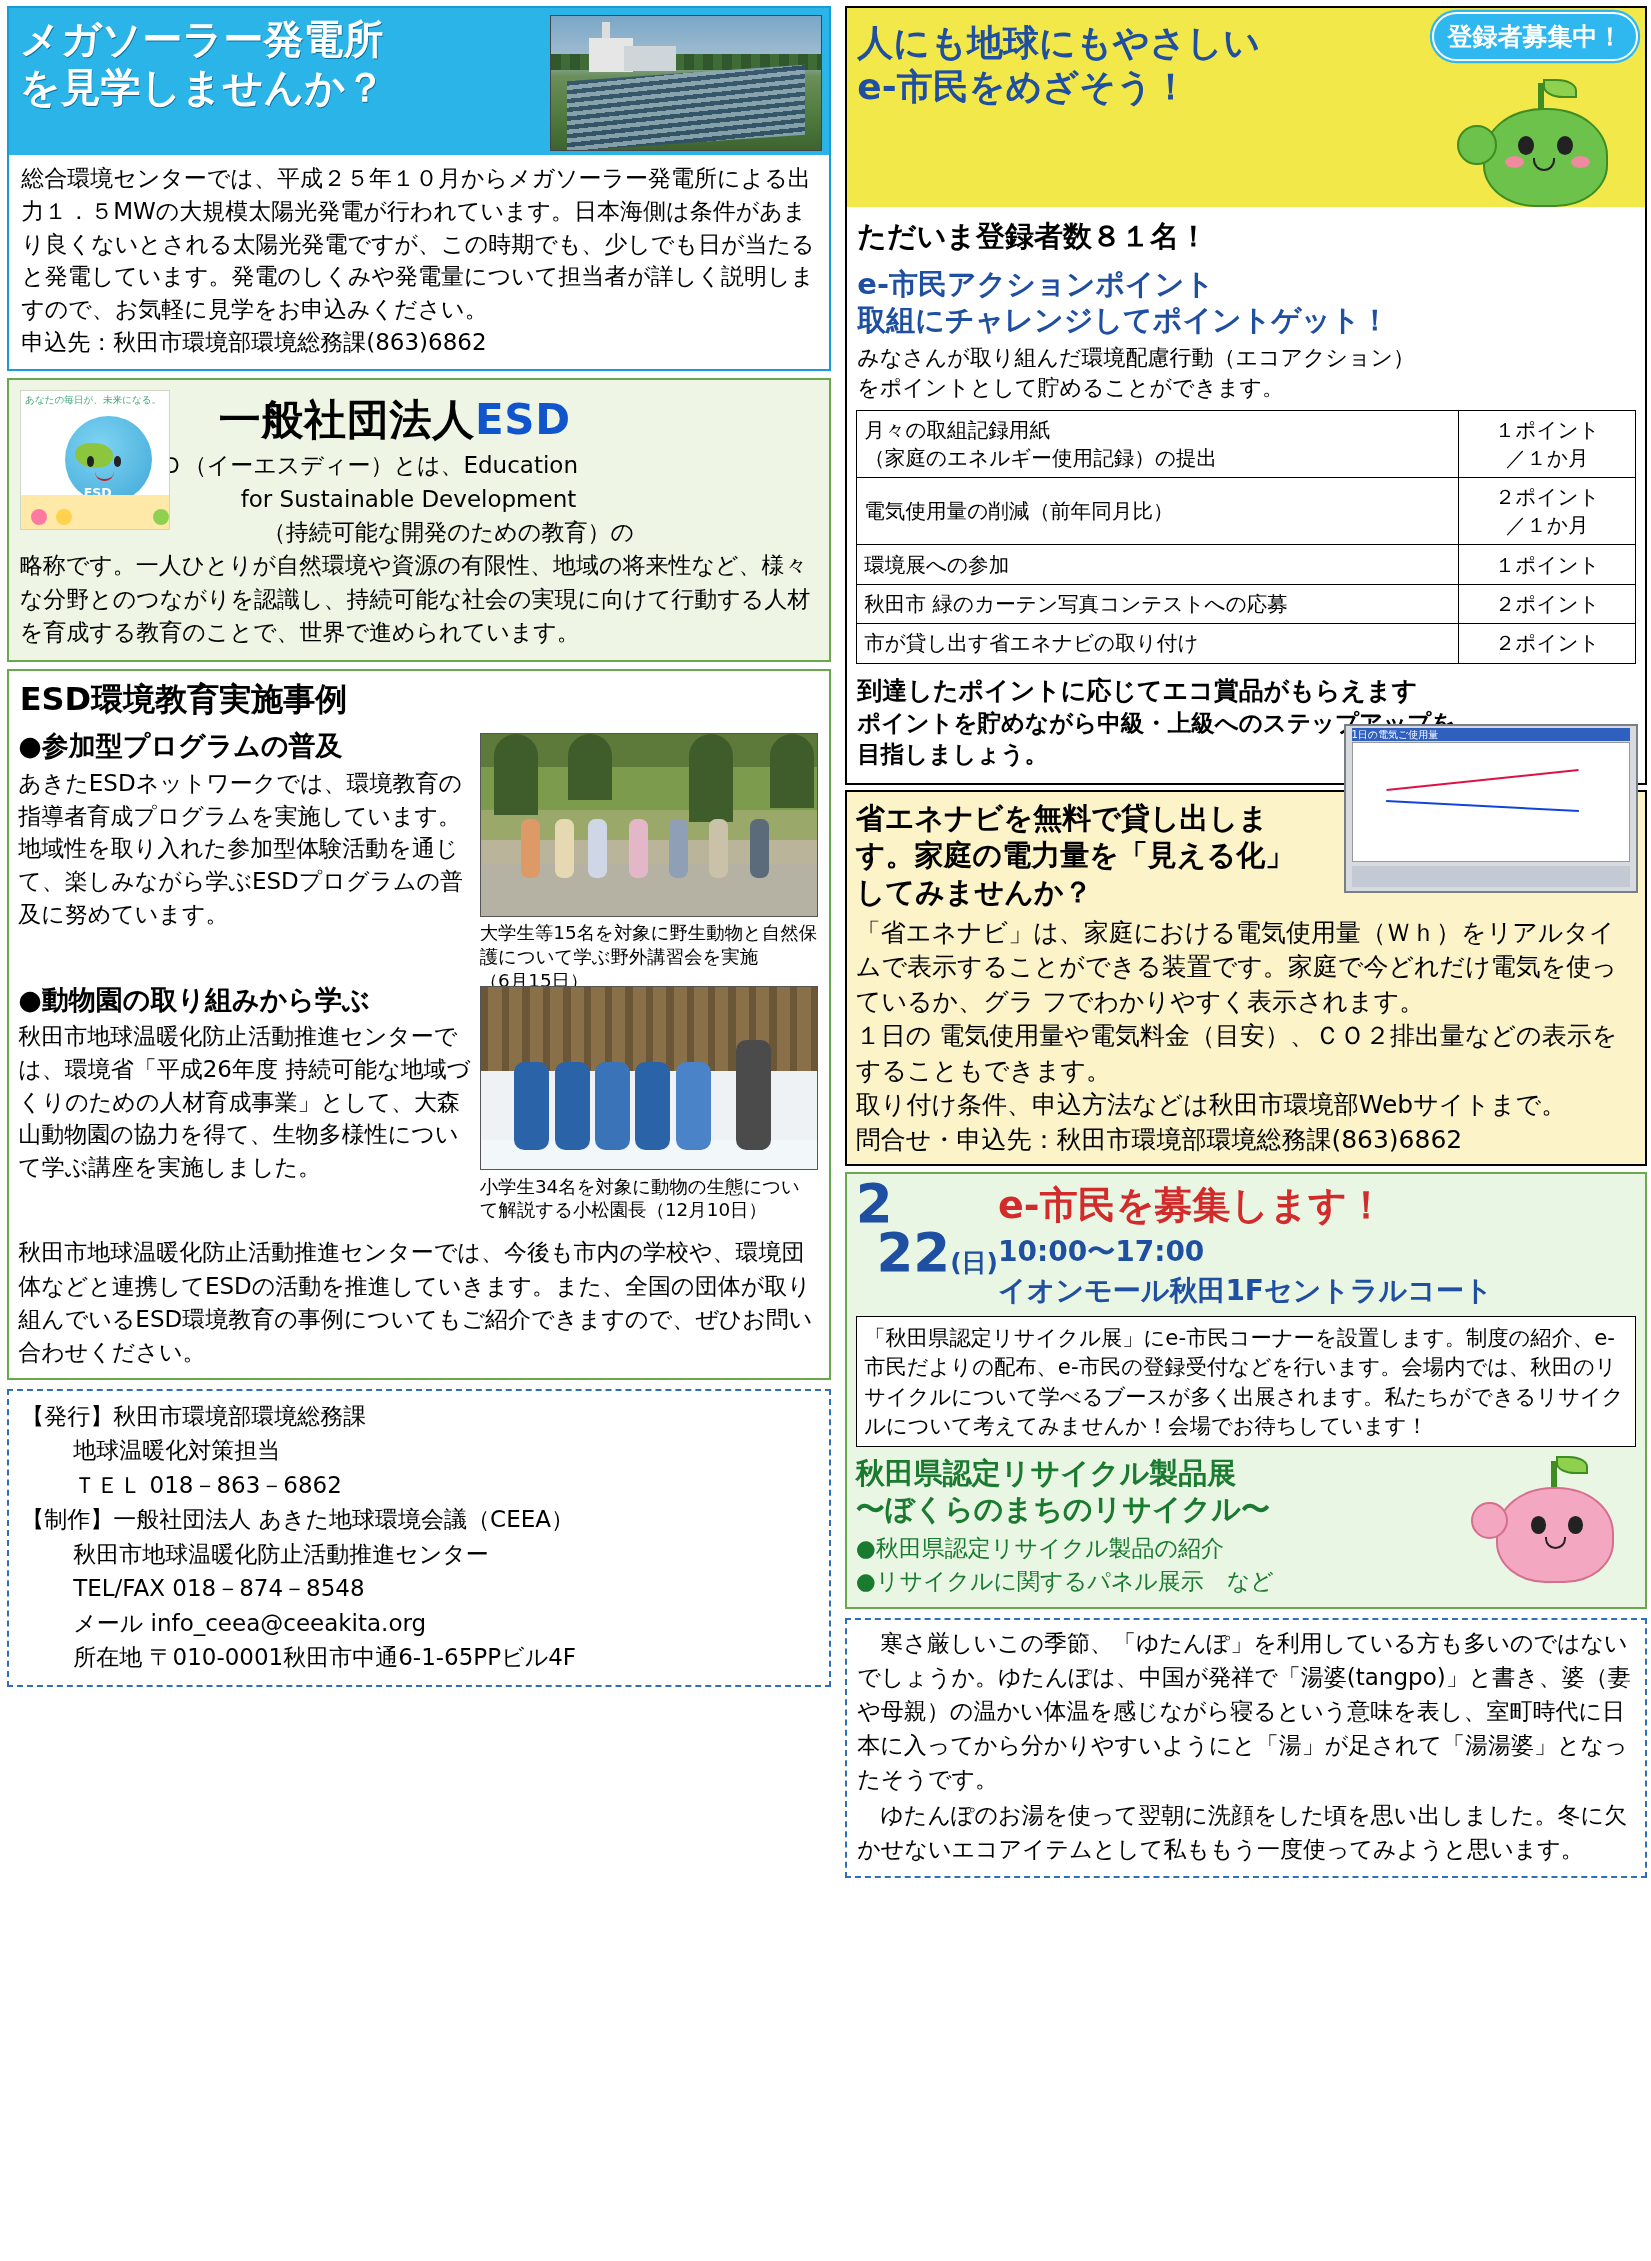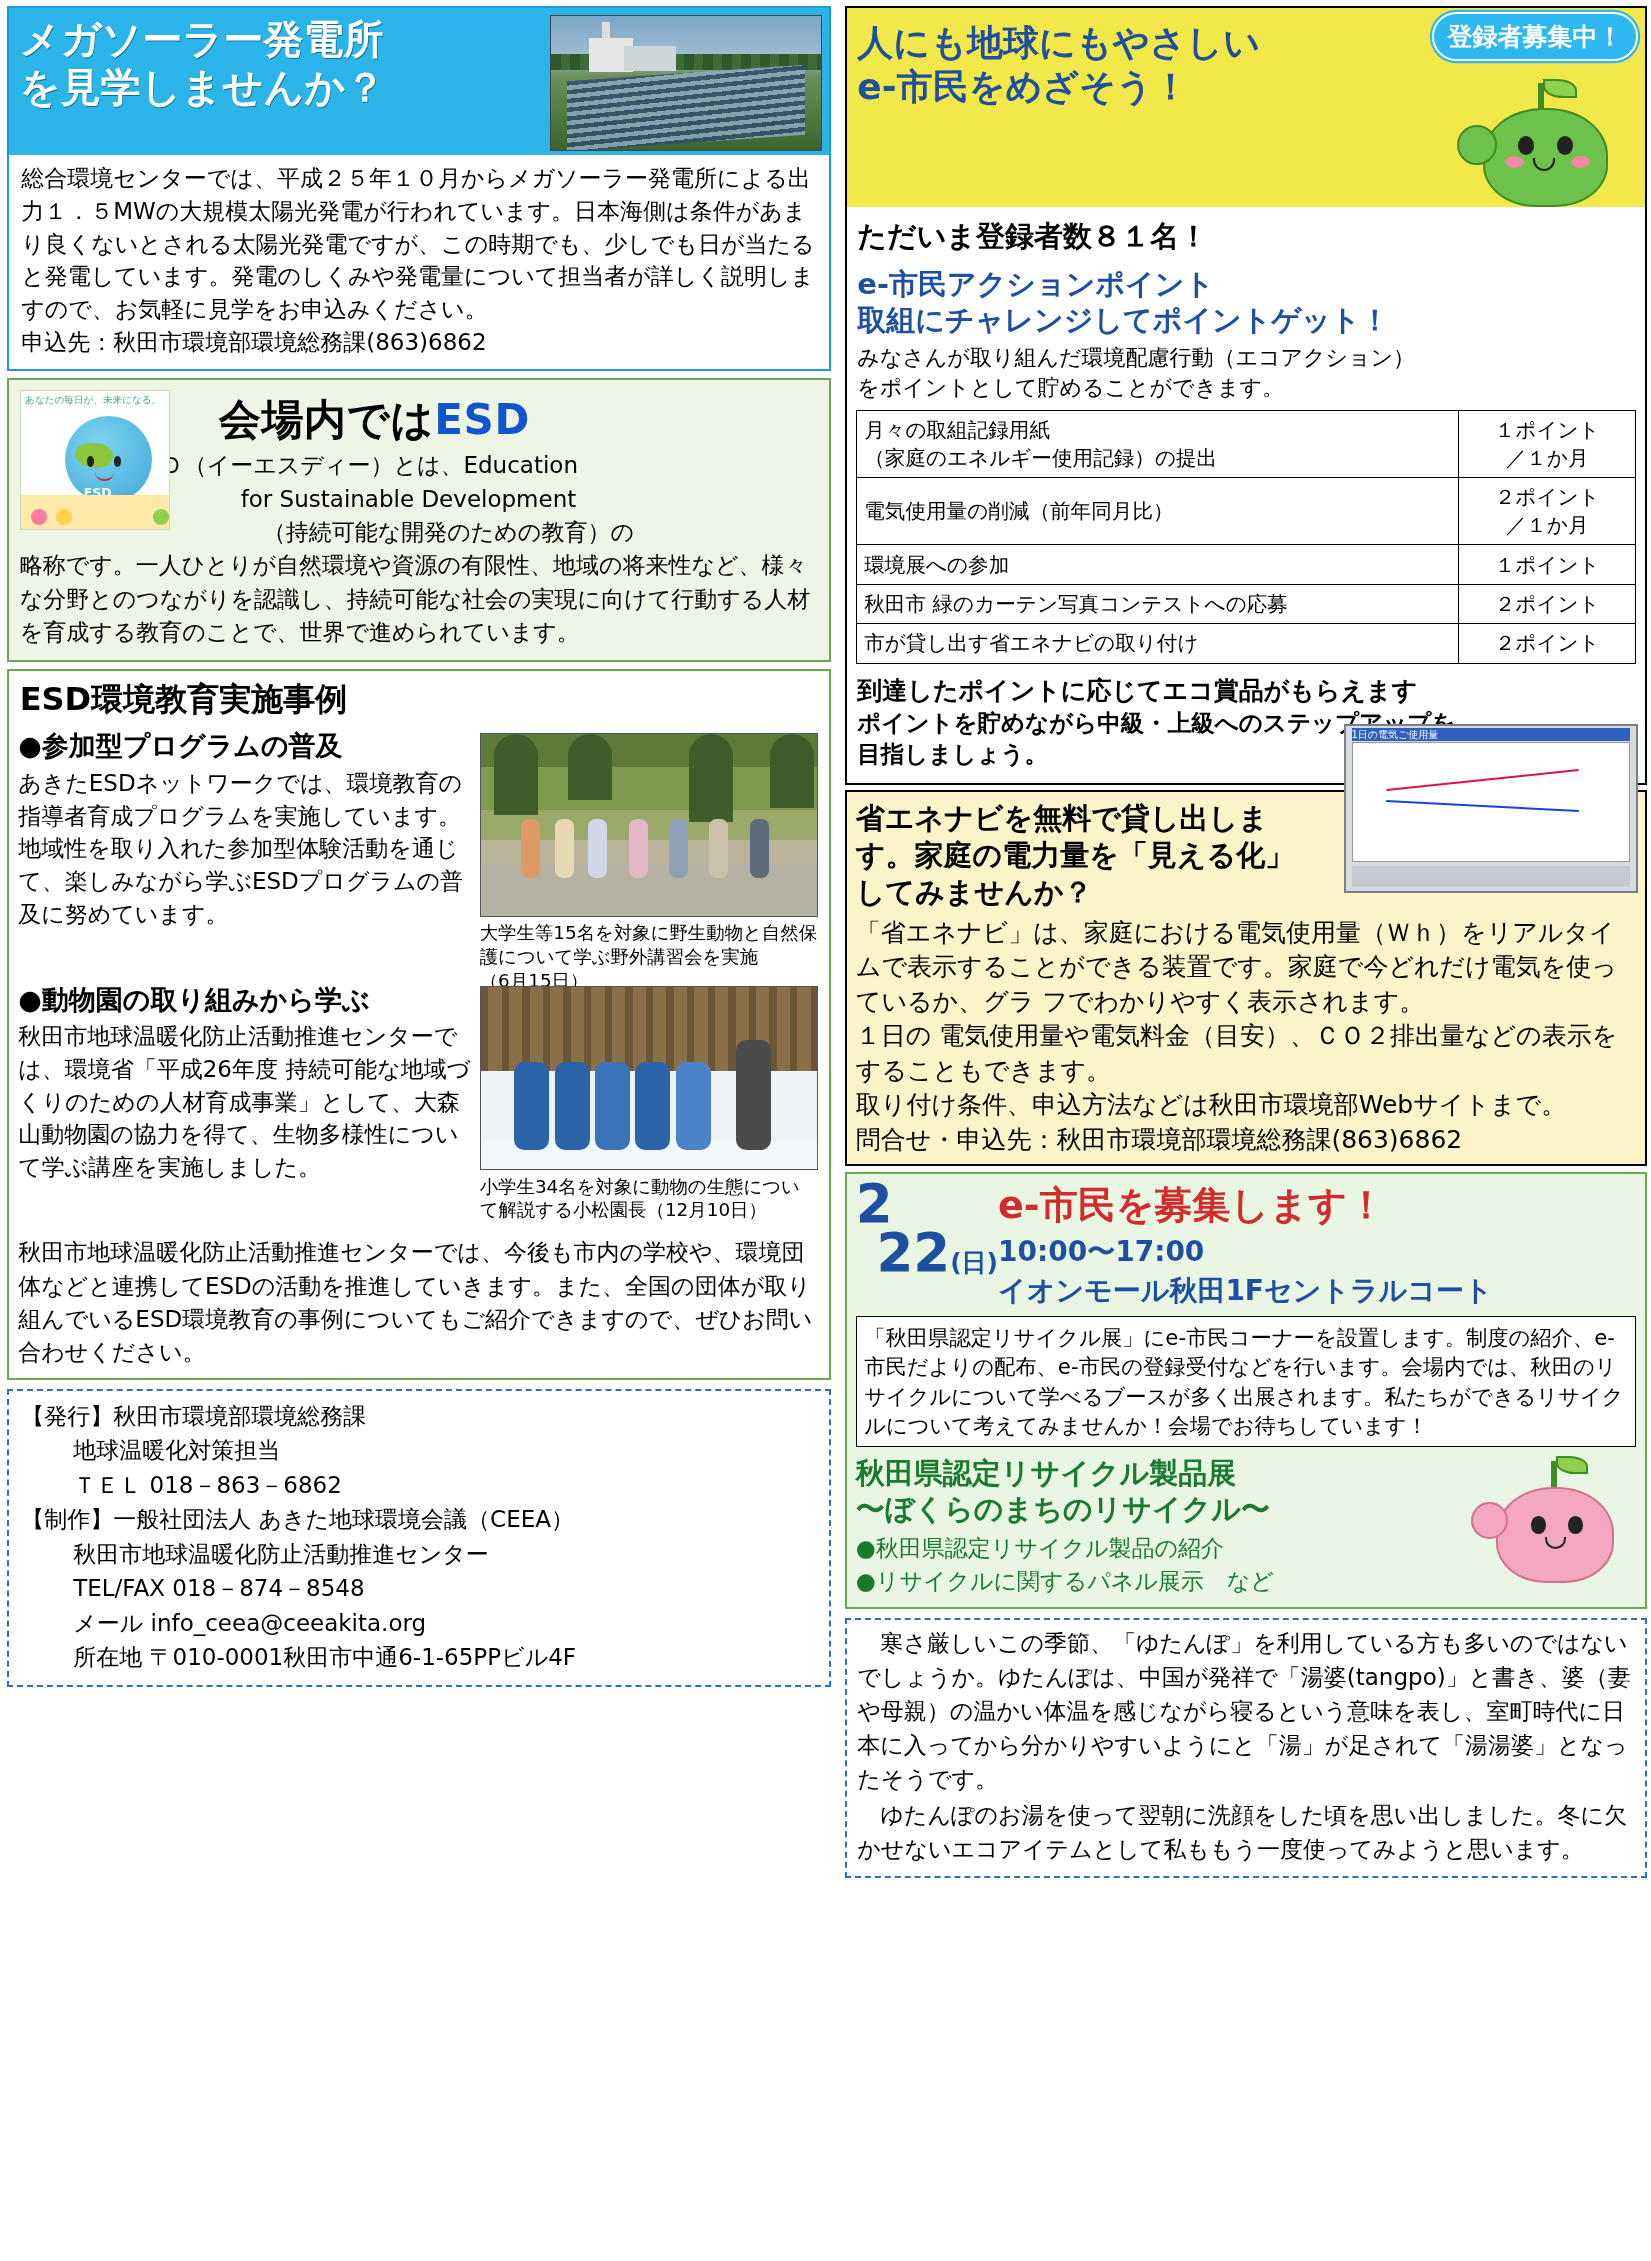--- a/index.html
+++ b/index.html
@@ -191,21 +191,21 @@
         <div class="face-eye e2"></div>
         <div class="mouth"></div>
         <div class="esdtxt">ESD</div>
         <div class="ground"></div>
         <div class="flower f1"></div>
           <div class="flower f2"></div>
         <div class="flower f3"></div>
           <div class="flower f4"></div>
       </div>
       <div class="esd-title">
-        <span>会場内では</span><span class="en">ESD</span>
+        <span>一般社団法人</span><span class="en">ESD</span>
       </div>
       <div class="esd-indent">
         <span class="in1">ＥＳＤ（イーエスディー）とは、Education</span>
         <span class="in2">for Sustainable Development</span>
         <span class="in3">（持続可能な開発のための教育）の</span>
         <span>略称です。一人ひとりが自然環境や資源の有限性、地域の将来性など、様々な分野とのつながりを認識し、持続可能な社会の実現に向けて行動する人材を育成する教育のことで、世界で進められています。</span>
       </div>
     </div>
 
     <div class="cases">

